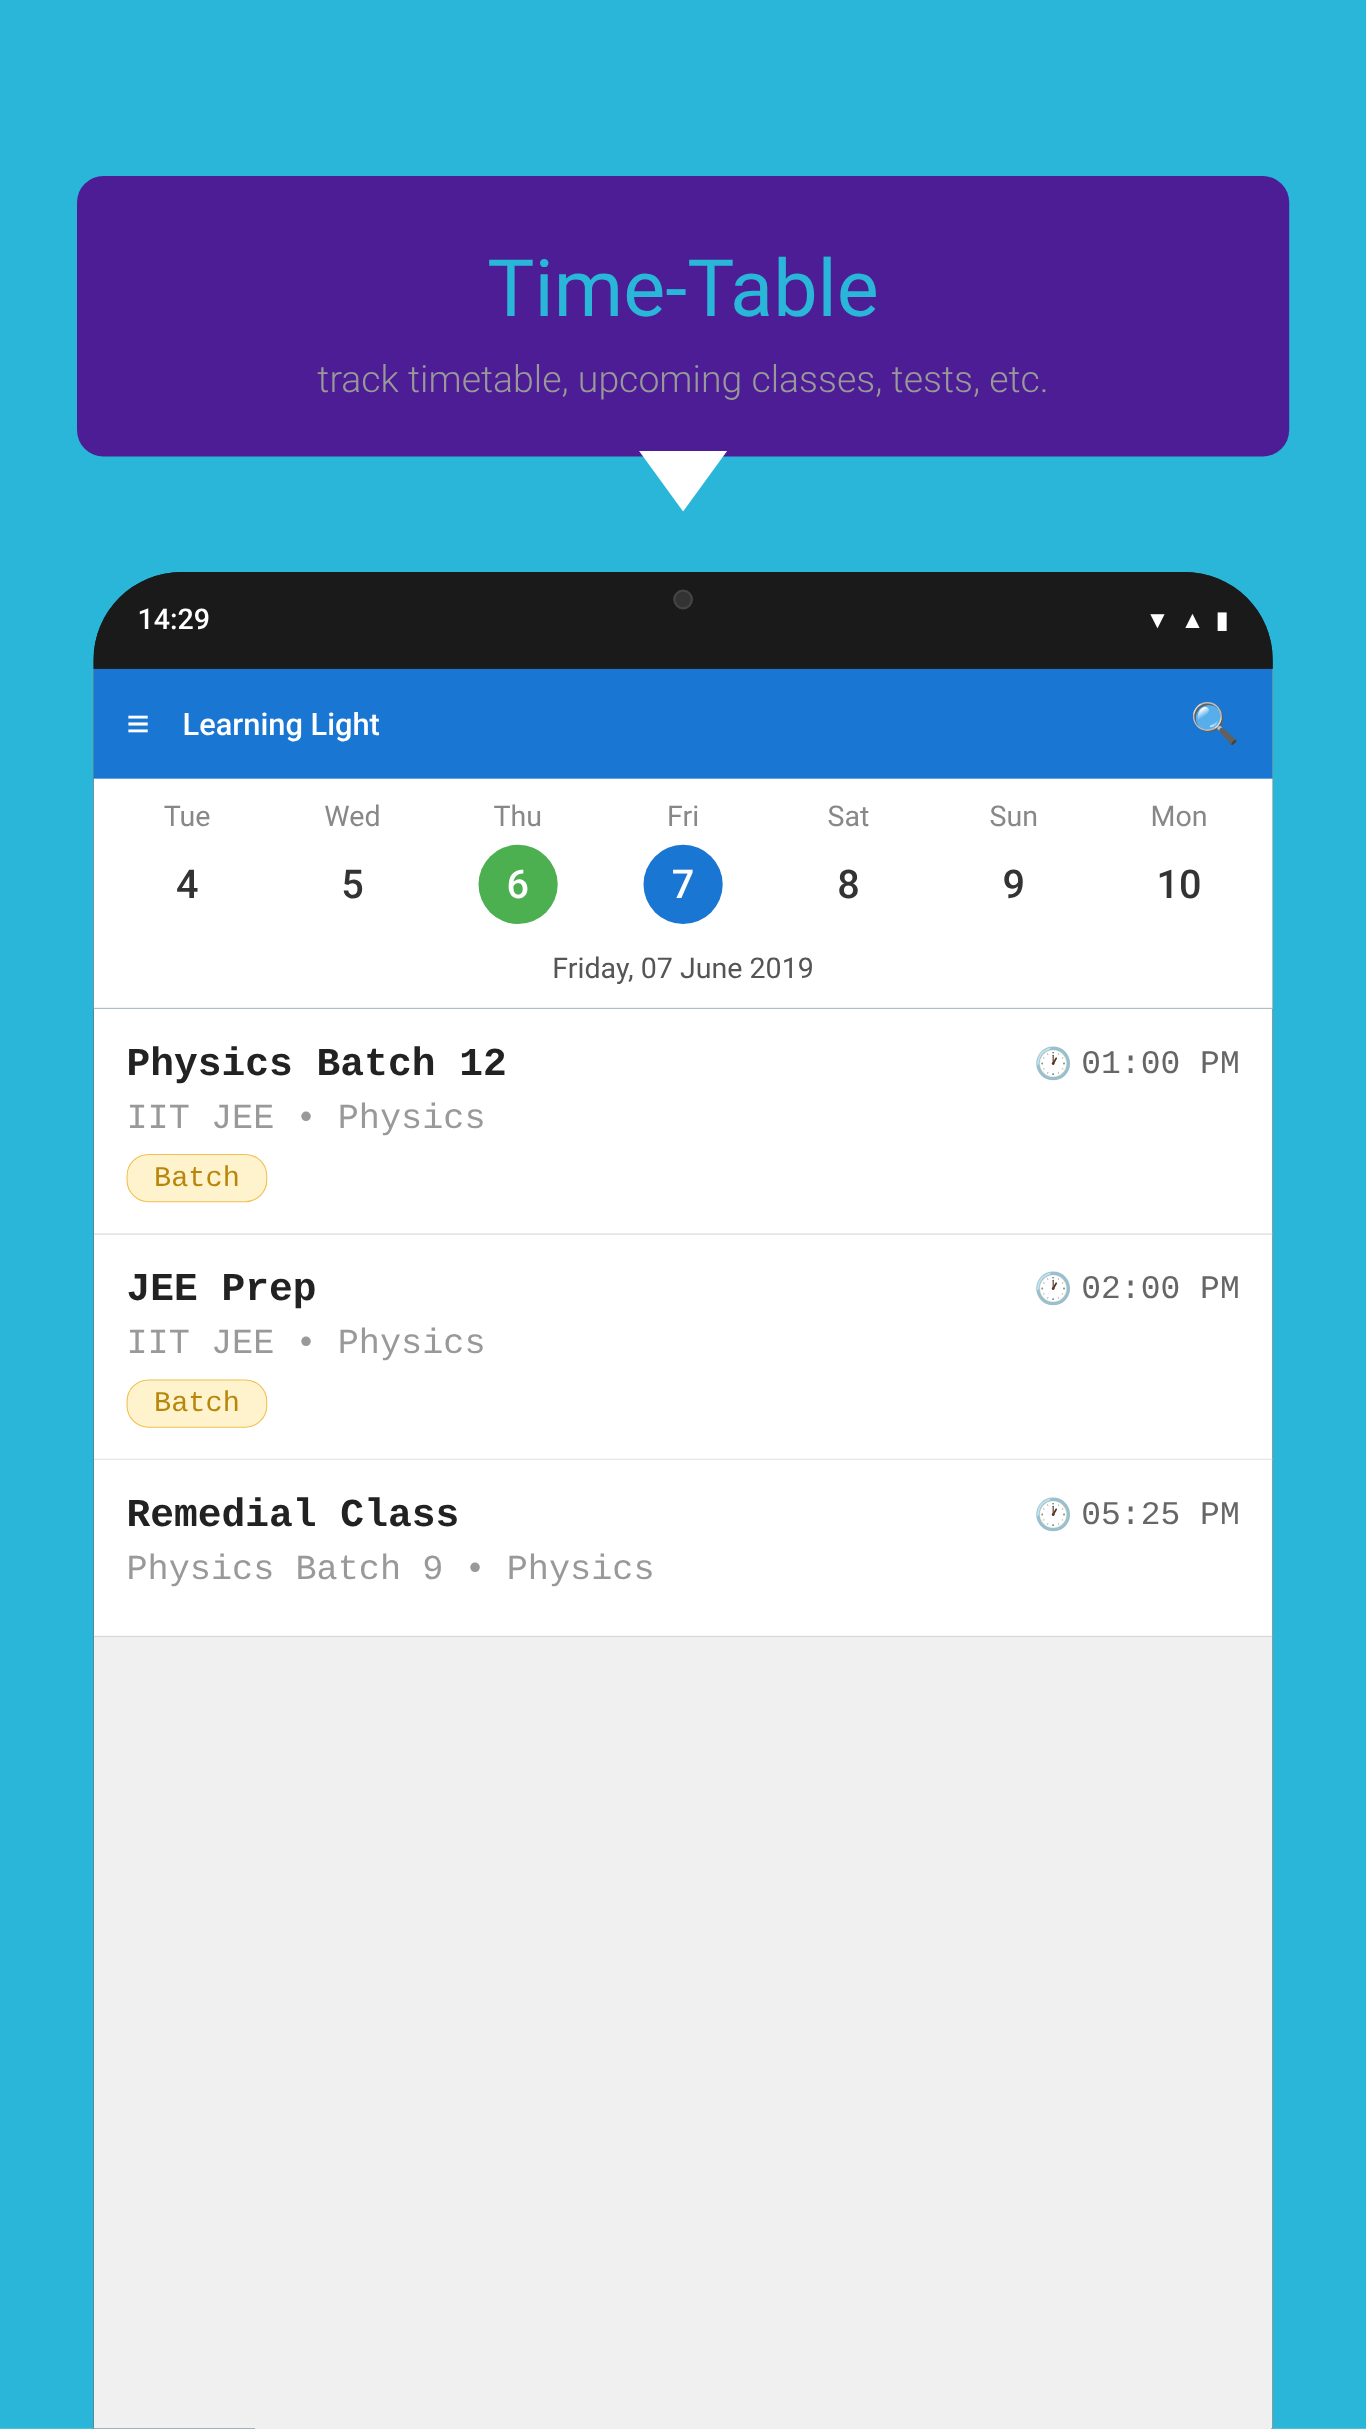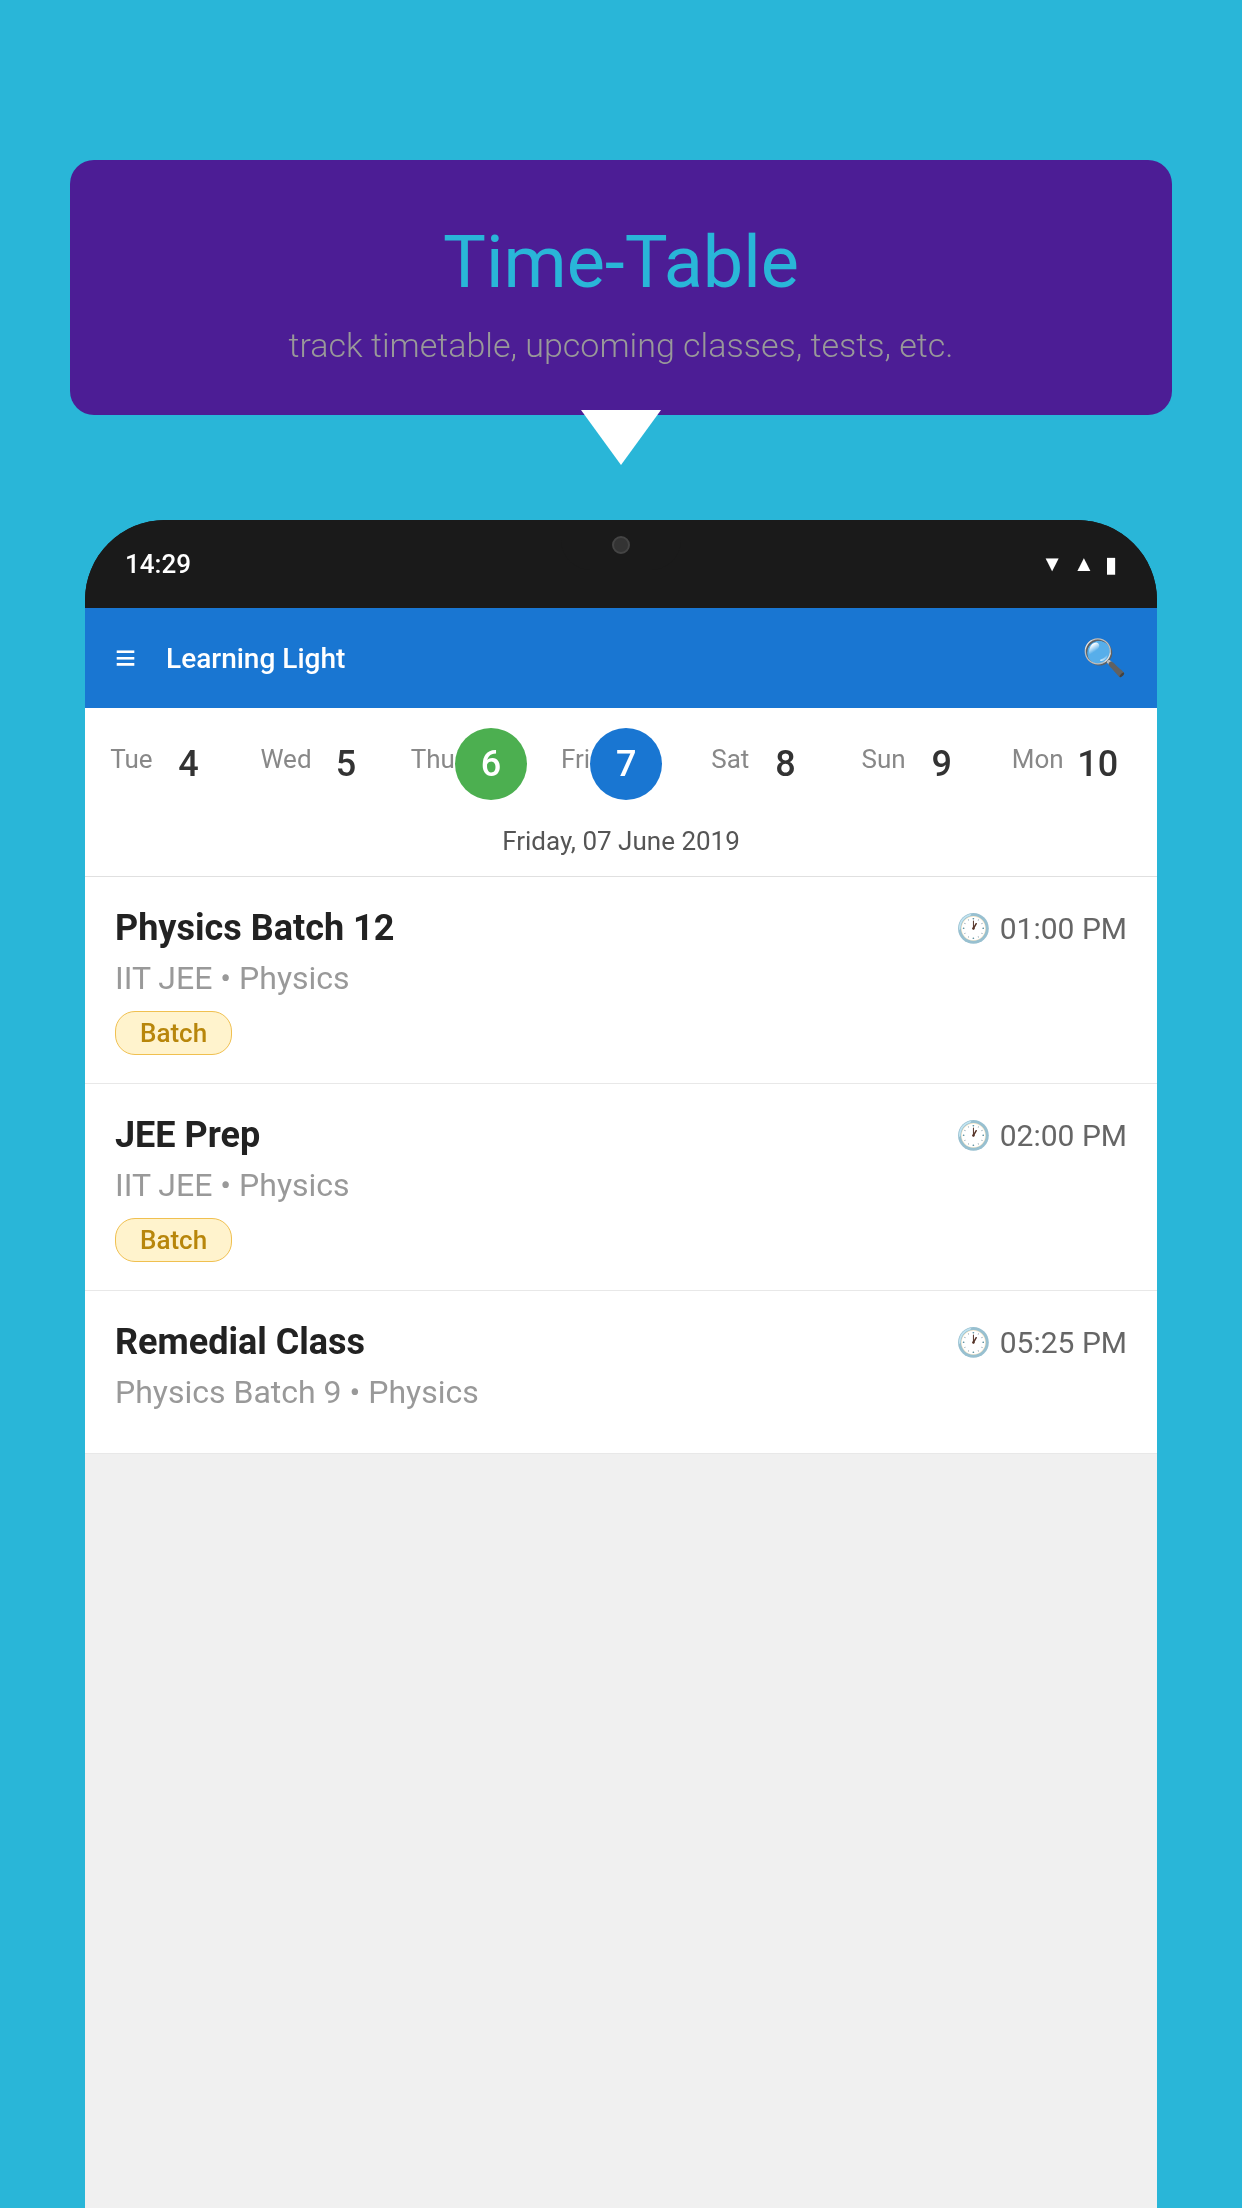--- a/index.html
+++ b/index.html
@@ -158,21 +158,21 @@
 
     .days-row {
       display: flex;
       justify-content: space-around;
       padding: 0 10px;
       margin-bottom: 12px;
     }
 
     .day-col {
       display: flex;
-      flex-direction: row;
+      flex-direction: column;
       align-items: center;
       width: 120px;
     }
 
     .day-name {
       font-size: 26px;
       color: #888;
       margin-bottom: 10px;
     }
 
@@ -203,20 +203,21 @@
       padding: 14px 0 20px;
       font-size: 26px;
       color: #555;
       border-bottom: 1px solid #e0e0e0;
     }
 
     
     .schedule-list {
       background: #0c4a6e;
       overflow-y: auto;
+      font-family: Liberation Mono, monospace;
     }
 
     .schedule-item {
       padding: 30px 30px 28px;
       border-bottom: 1px solid #e8e8e8;
       background: white;
     }
 
     .schedule-item-header {
       display: flex;

